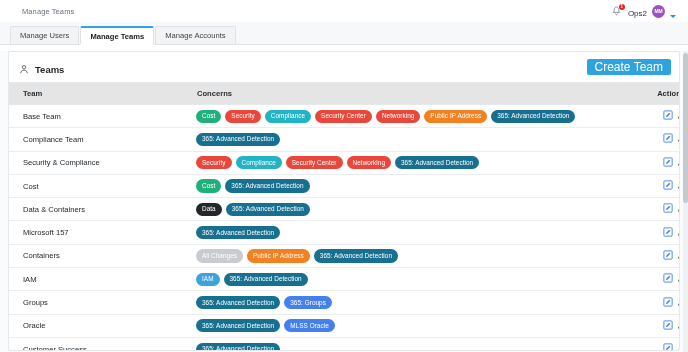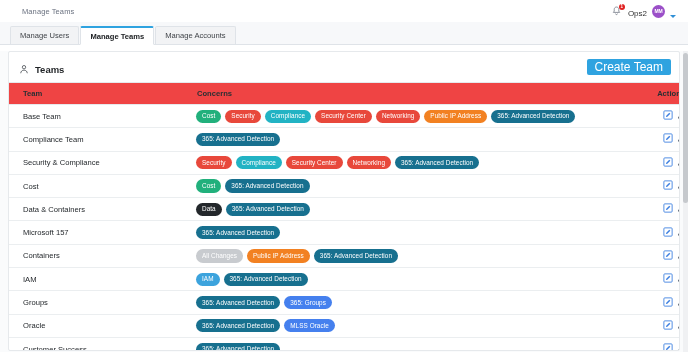--- a/index.html
+++ b/index.html
@@ -131,21 +131,21 @@
     height: 16px;
   }
 
   
   table.teams {
     width: 100%;
     border-collapse: collapse;
     table-layout: fixed;
   }
   table.teams thead th {
-    background: #ef4444;
+    background: #e5e5e5;
     border-top: 1px solid #e6e9ec;
     border-bottom: 1px solid #e6e9ec;
     font-size: 7.6px;
     font-weight: bold;
     color: #2b2f33;
     text-align: left;
     padding: 6px 6px;
     height: 20px;
   }
   th.col-team   { width: 182px; padding-left: 14px !important; }

